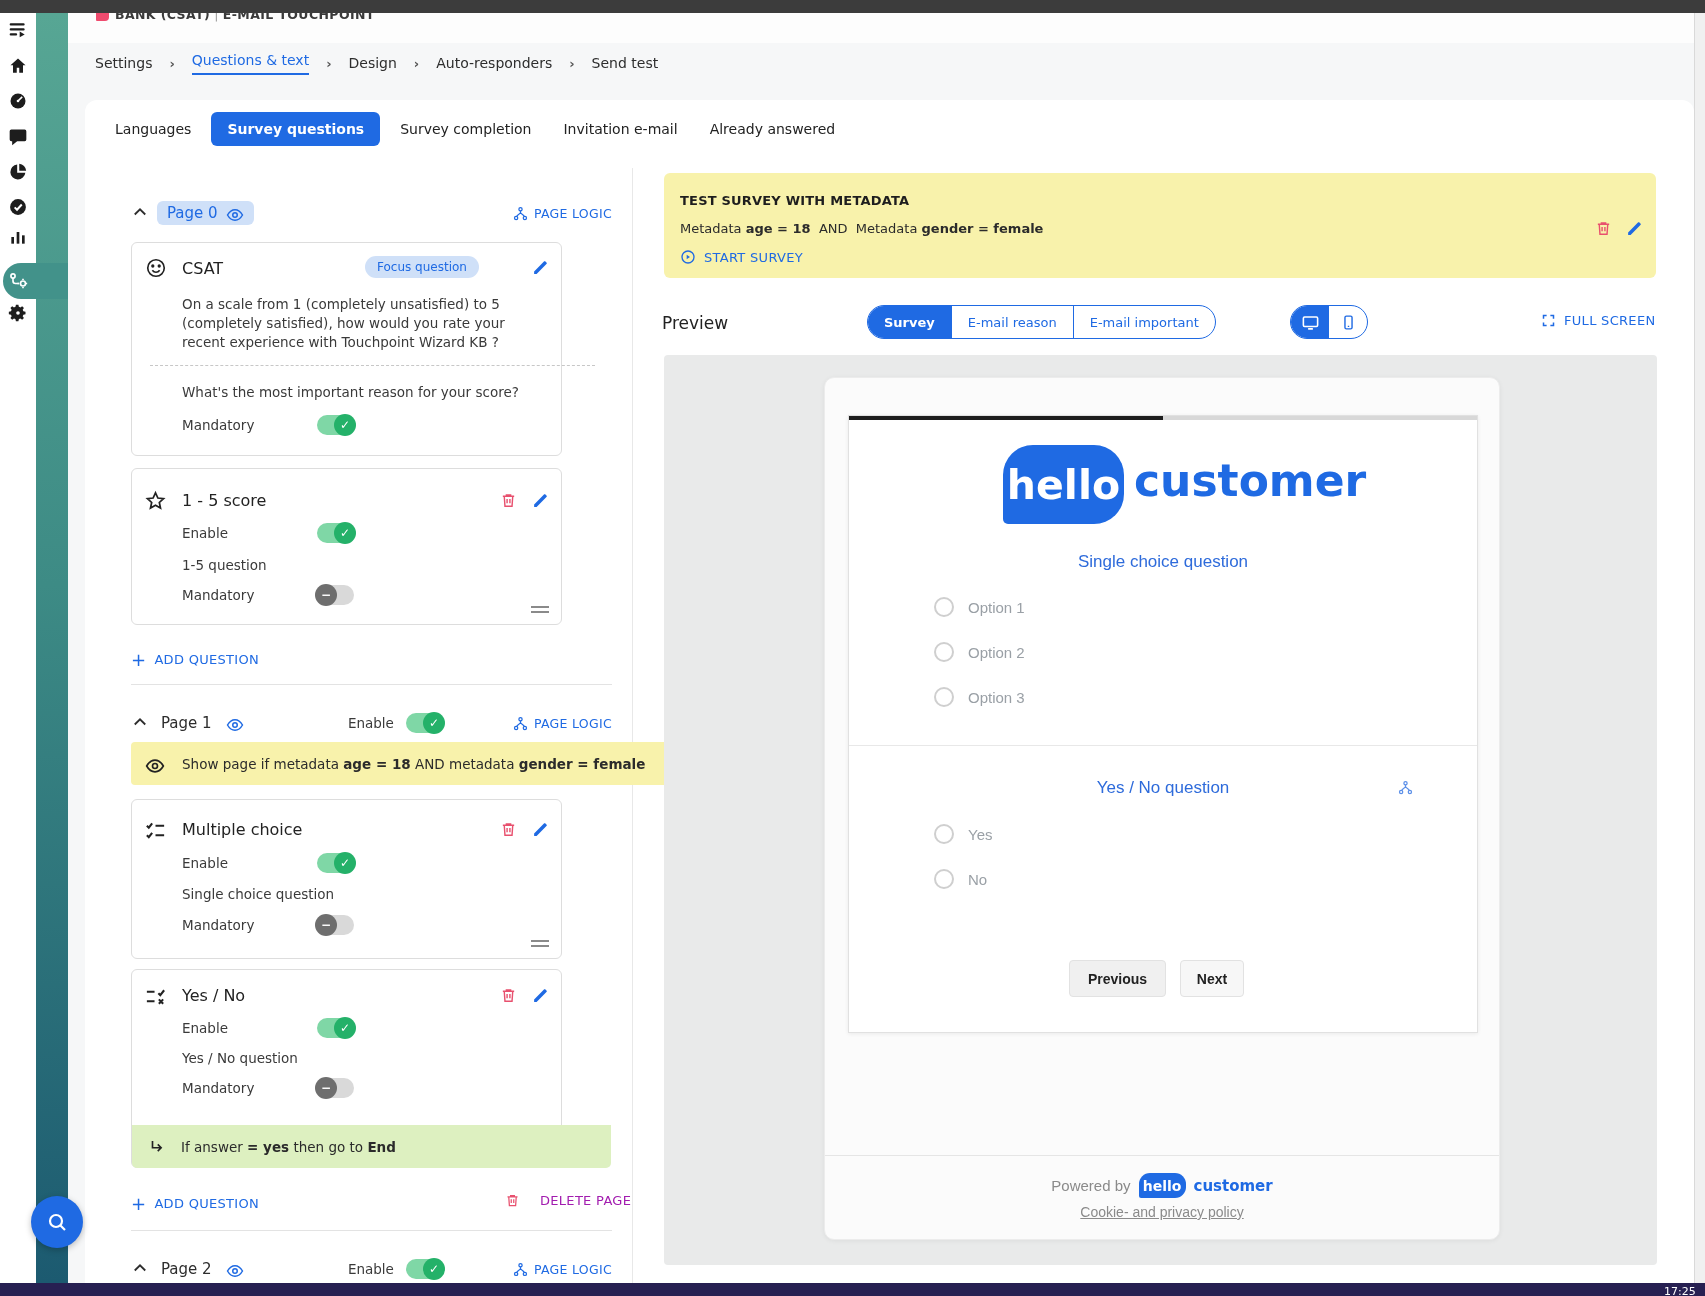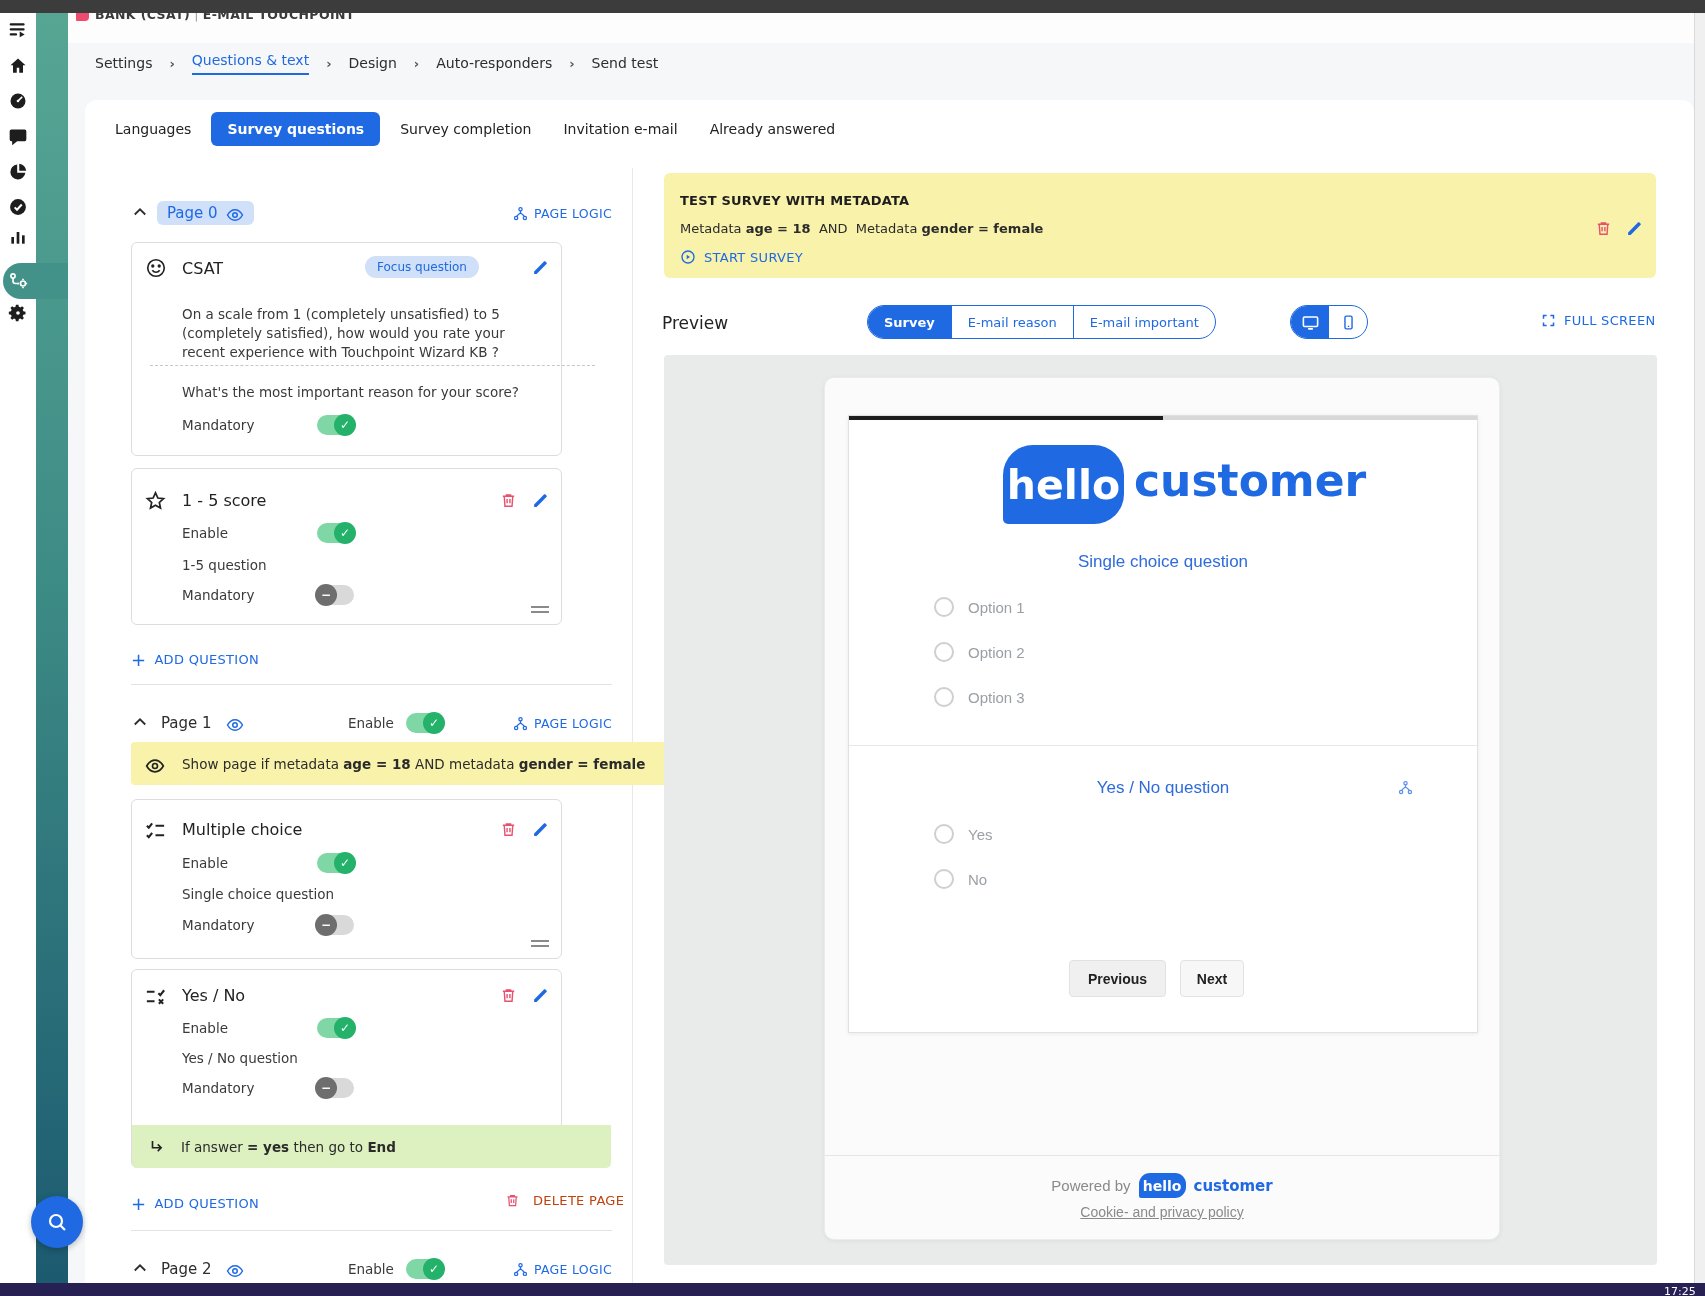--- a/index.html
+++ b/index.html
@@ -3,21 +3,21 @@
 <meta charset="utf-8">
 <style>
   * { margin:0; padding:0; box-sizing:border-box; }
   html,body { width:1705px; height:1296px; overflow:hidden; }
   body { font-family:"DejaVu Sans", sans-serif; background:#f6f7f8; position:relative; color:#2d2d2d; }
   .abs { position:absolute; }
   svg { display:block; }
 
   
   .topbar { left:0; top:0; width:1705px; height:13px; background:#3c3c3c; z-index:40; }
-  .brandrow { left:76px; top:1px; height:26px; display:flex; align-items:center; gap:6px; z-index:30;text-align:right; }
+  .brandrow { left:96px; top:1px; height:26px; display:flex; align-items:center; gap:6px; z-index:30;text-align:right; }
   .brand-logo { width:13px; height:13px; background:#ef4b6e; border-radius:4px 4px 4px 1px; }
   .brand-txt { font-size:12.5px; font-weight:bold; color:#3a3a3a; letter-spacing:.4px; }
   .brand-sep { color:#9a9a9a; font-weight:normal; margin:0 4px; }
   .header-strip { left:36px; top:13px; width:1658px; height:30px; background:#fdfdfd; }
 
   
   .side-white { left:0; top:13px; width:36px; height:1270px; background:#ffffff; z-index:10; }
   .side-strip { left:36px; top:13px; width:32px; height:1270px; background:linear-gradient(180deg,#57a694 0%, #3d8b85 45%, #1c5a70 100%); z-index:10; }
   .sic { position:absolute; left:8px; width:20px; height:20px; color:#1d1d1d; z-index:12; }
   .side-active-pill { left:3px; top:263px; width:65px; height:36px; background:#42928a; border-radius:18px 0 0 18px; z-index:11; }
@@ -34,21 +34,21 @@
   .tab { padding:9px 12px; color:#222; }
   .tab.active { background:#1f6ae3; color:#fff; font-weight:bold; border-radius:6px; padding:9px 16px; }
   .vdivider { left:632px; top:168px; width:1px; height:1115px; background:#e8e8e8; }
   .scrollstrip { left:1694px; top:13px; width:11px; height:1270px; background:#f0f0f0; border-left:1px solid #d9d9d9; z-index:10; }
 
   
   .pagerow { height:28px; display:flex; align-items:center; font-size:15px; }
   .page-pill { background:#cfe0f8; border-radius:6px; padding:3px 10px; display:flex; align-items:center; gap:8px; color:#1f6ae3; font-weight:500; }
   .logic-link { color:#1f6ae3; font-size:12.5px; font-weight:500; display:flex; align-items:center; gap:6px; letter-spacing:.3px; }
   .addq { color:#1f6ae3; font-size:13px; font-weight:500; display:flex; align-items:center; gap:8px; letter-spacing:.3px; }
-  .delq { color:#c2410c; font-size:13px; font-weight:500; display:flex; align-items:center; gap:13px; letter-spacing:.3px; }
+  .delq { color:#a21caf; font-size:13px; font-weight:500; display:flex; align-items:center; gap:20px; letter-spacing:.3px; }
   .hdivider { width:481px; height:1px; background:#e3e3e3; }
   .card { width:431px; background:#fff; border:1px solid #ddd; border-radius:6px; position:absolute; }
   .card-title { font-size:16px; font-weight:500; color:#222; }
   .lbl { font-size:13.5px; color:#3a3a3a; }
   .qtext { font-size:13.5px; line-height:19px; color:#3a3a3a; }
   .badge { background:#cfe0f8; color:#1f6ae3; font-size:12px; border-radius:11px; padding:4px 12px; }
   .tg { width:37px; height:20px; border-radius:10px; position:absolute; }
   .tg .knob { width:22px; height:22px; border-radius:50%; position:absolute; top:-1px; display:flex; align-items:center; justify-content:center; color:#fff; font-size:12px; font-weight:bold; }
   .tg.on { background:#7fd7a6; } .tg.on .knob { right:-2px; background:#24b169; }
   .tg.off { background:#d9d9d9; } .tg.off .knob { left:-2px; background:#6e6e6e; }
@@ -236,21 +236,21 @@
         <path d="M8 14.5c1 1.4 2.4 2.1 4 2.1s3-.7 4-2.1"></path>
       </svg>
     </span>
   <span class="card-title abs" style="left:50px;top:16px">CSAT</span>
   <span class="badge abs" style="left:233px;top:13px">Focus question</span>
   <span class="abs icon-pencil" style="right:12px;top:16px">
       <svg viewBox="0 0 24 24" fill="currentColor">
         <path d="M3 17.5V21h3.5L19 8.5 15.5 5 3 17.5zM20.7 6.8c.4-.4.4-1 0-1.4l-2.1-2.1c-.4-.4-1-.4-1.4 0L15.5 5 19 8.5l1.7-1.7z"></path>
       </svg>
     </span>
-  <div class="qtext abs" style="left:50px;top:62px;width:352px">On a scale from 1 (completely unsatisfied) to 5 (completely satisfied), how would you rate your recent experience with Touchpoint Wizard KB ?</div>
+  <div class="qtext abs" style="left:50px;top:52px;width:352px">On a scale from 1 (completely unsatisfied) to 5 (completely satisfied), how would you rate your recent experience with Touchpoint Wizard KB ?</div>
   <div class="abs" style="left:18px;top:122px;width:445px;border-top:1px dashed #c7c7c7"></div>
   <div class="lbl abs" style="left:50px;top:141px">What's the most important reason for your score?</div>
   <span class="lbl abs" style="left:50px;top:174px">Mandatory</span>
   <span class="tg on" style="left:185px;top:172px">
       <span class="knob">✓</span>
     </span>
 </div>
 
 <div class="card" style="left:131px;top:468px;height:157px">
   <span class="abs" style="left:12px;top:21px;width:23px;height:23px;color:#222">

